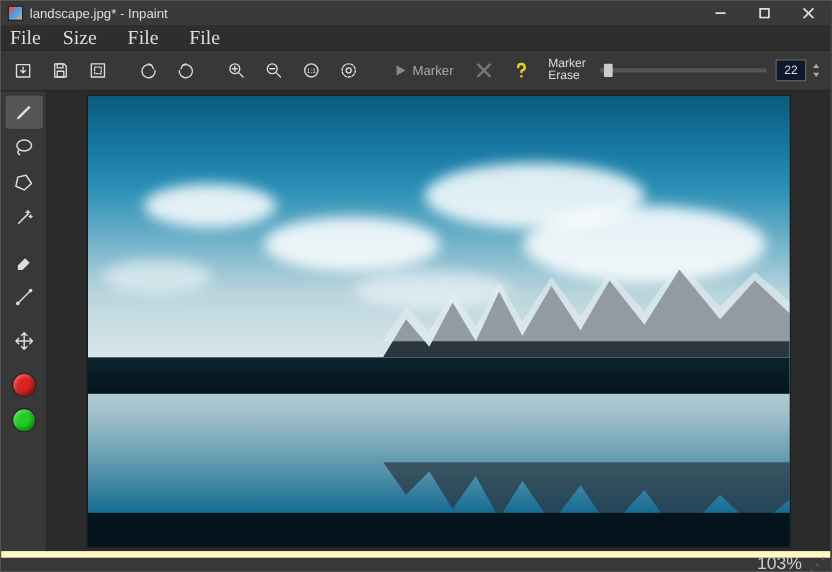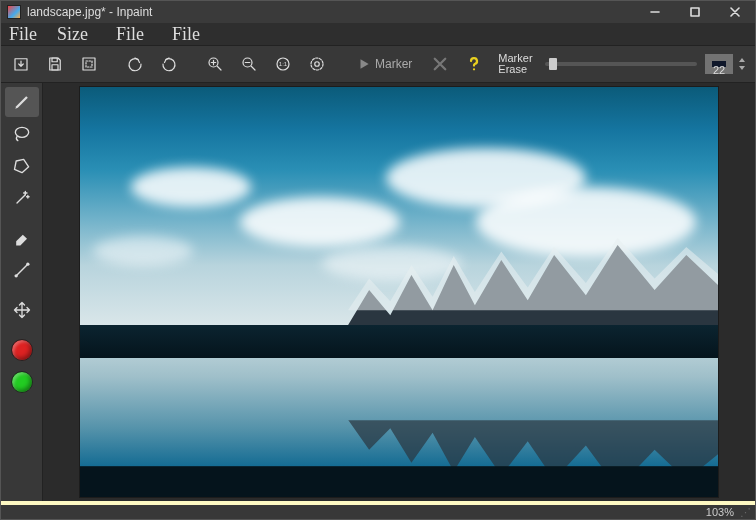--- a/index.html
+++ b/index.html
@@ -60,21 +60,21 @@
   .slider-track {
     position: relative; flex:1; height: 4px; margin: 0 6px;
     background: #555; border-radius:2px;
   }
   .slider-thumb {
     position:absolute; top:-4px; width:8px; height:12px;
     background:#ccc; border-radius:1px;
   }
   .marker-val {
     width: 28px; height: 20px;
-    border: 7px solid #737373; background:#0f172a;
+    border: 1px solid #737373; background:#0f172a;
     color:#ddd; font-size:11px; text-align:center; line-height:18px;
   }
   .spinner { display:flex; flex-direction:column; margin-left:2px; margin-right:4px;}
   .spinner div { width:10px; height:8px; display:flex; align-items:center; justify-content:center; }
   .spinner svg { width:6px; height:4px; fill:#aaa; }
   
   .main {
     flex:1; display:flex; overflow:hidden;
   }
   
@@ -135,23 +135,23 @@
     background: linear-gradient(to bottom, #0b5b7a 0%, #1575a0 18%, #5a9cb5 40%, #a8c8d2 70%, #d9e6e9 100%);
     opacity:.85;
   }
   .water .dark-band {
     position:absolute; left:0; right:0; top:0; height:18%;
     background: #05141c;
   }
   
   .statusbar {
     height: 18px; background:#383838;
-    border-top:4px solid #fef9c3;
+    border-top:6px solid #fef9c3;
     display:flex; align-items:center; justify-content:flex-end;
-    padding: 0 6px; font-size:11px; color:#ccc;
+    padding: 0 6px; font-size:16px; color:#ccc;
   }
   .grip { margin-left:6px; color:#666; letter-spacing:-2px; }
   
   .ico { stroke:#ddd; stroke-width:1.6; fill:none; stroke-linecap:round; stroke-linejoin:round; }
   .icof { fill:#ddd; stroke:none; }
 </style>
 </head>
 <body>
 
 <div class="titlebar">

